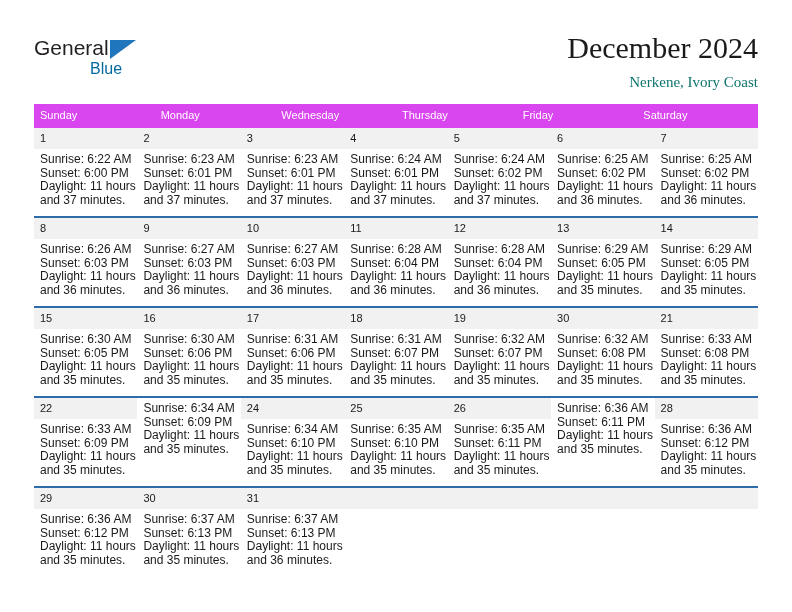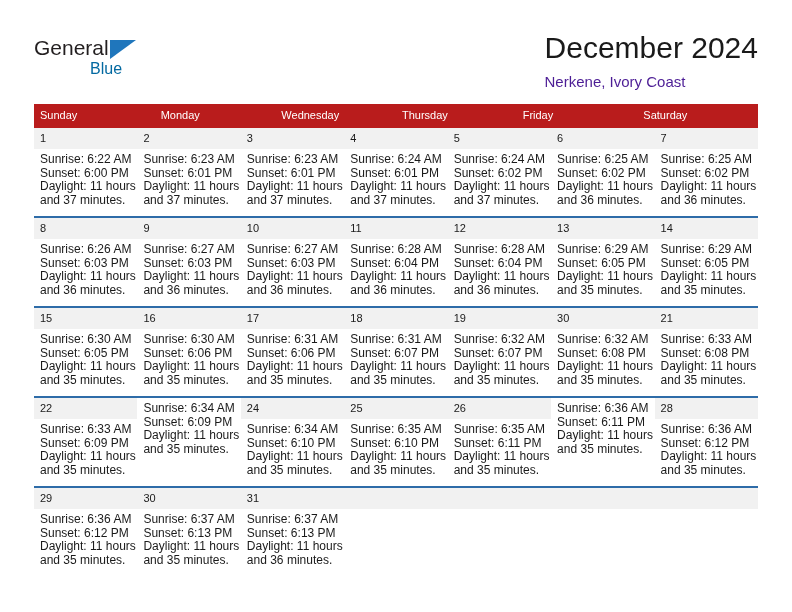--- a/index.html
+++ b/index.html
@@ -64,48 +64,49 @@
     font-size: 16px;
     color: #0369a1;
     line-height: 24px;
     font-family: "Liberation Sans", sans-serif;
   }
 
   .title-block {
     position: absolute;
     right: 34px;
     top: 30px;
+    text-align: right;
+    font-family: Liberation Serif, serif;
   }
   .cal-title {
     font-size: 30px;
     color: #1a1a1a;
     line-height: 36px;
     white-space: nowrap;
   }
   .cal-subtitle {
     margin-top: 7px;
     font-size: 15px;
-    color: #4c1d95;
+    color: #0f766e;
     line-height: 18px;
     white-space: nowrap;
   }
 
   
   .calendar {
     position: absolute;
     left: 34px;
     top: 104px;
     width: 724px;
   }
 
   .weekdays {
     display: flex;
     width: 100%;
-    background: #b91c1c;
-    justify-content: center;
+    background: #d946ef;
   }
   .weekday {
     flex: 1 1 0;
     box-sizing: border-box;
     color: #ffffff;
     font-size: 11px;
     line-height: 13px;
     padding: 5px 0 6px 6px;
     white-space: nowrap;
   }

